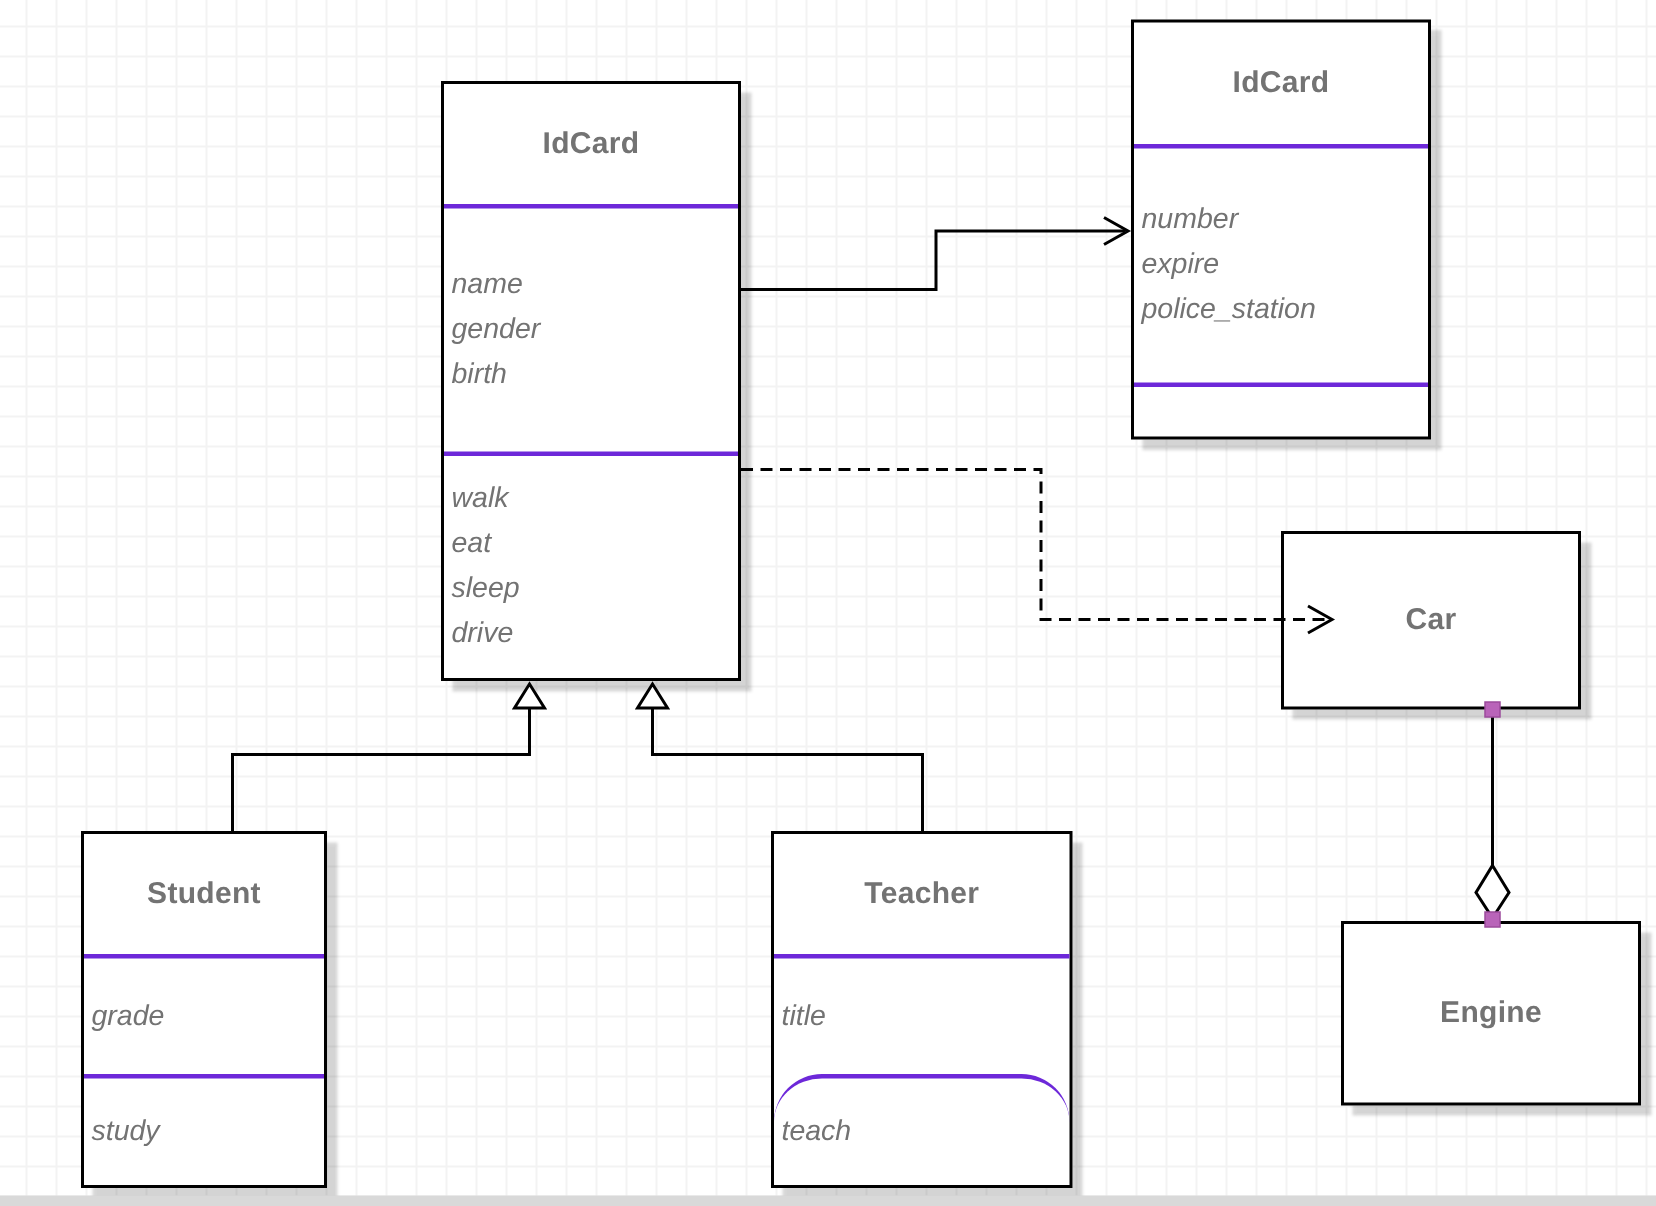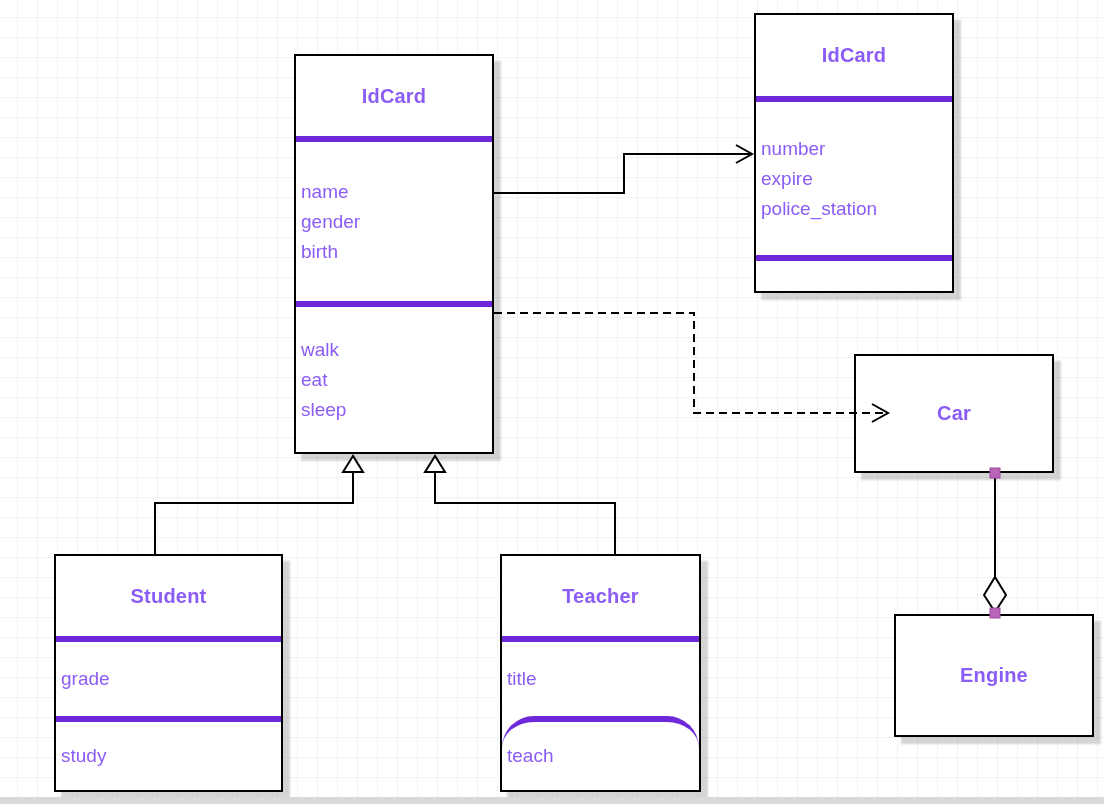--- a/index.html
+++ b/index.html
@@ -19,24 +19,24 @@
   }
 
   .uml-class {
     position: absolute;
     box-sizing: border-box;
     background: #ffffff;
     border: 2px solid #000000;
     box-shadow: 7px 7px 2px rgba(0, 0, 0, 0.17);
     display: flex;
     flex-direction: column;
-    color: #8b5cf6;
+    color: #737373;
   }
   .compartment { box-sizing: border-box; overflow: hidden; }
-  .compartment.divided { border-top: 6px solid #6d28d9; }
+  .compartment.divided { border-top: 3px solid #6d28d9; font-style: italic; }
 
   .uml-title {
     display: flex;
     align-items: center;
     justify-content: center;
     font-weight: bold;
     font-size: 20px;
     letter-spacing: 0.2px;
   }
   .uml-items {
@@ -79,20 +79,21 @@
     <div class="compartment uml-title" style="height:80px; flex:0 0 auto;">IdCard</div>
     <div class="compartment divided uml-items" style="height:165px; flex:0 0 auto;">
       <div class="uml-item">name</div>
       <div class="uml-item">gender</div>
       <div class="uml-item">birth</div>
     </div>
     <div class="compartment divided uml-items" style="flex:1 1 auto;">
       <div class="uml-item">walk</div>
       <div class="uml-item">eat</div>
       <div class="uml-item">sleep</div>
+      <div class="uml-item">drive</div>
     </div>
   </div>
 
   <div class="uml-class" style="left:754px; top:13px; width:200px; height:280px;">
     <div class="compartment uml-title" style="height:81px; flex:0 0 auto;">IdCard</div>
     <div class="compartment divided uml-items" style="height:159px; flex:0 0 auto;">
       <div class="uml-item">number</div>
       <div class="uml-item">expire</div>
       <div class="uml-item">police_station</div>
     </div>
@@ -100,31 +101,31 @@
   </div>
 
   <div class="uml-class" style="left:854px; top:354px; width:200px; height:119px;">
     <div class="compartment uml-title" style="flex:1 1 auto;">Car</div>
   </div>
 
   <div class="uml-class" style="left:894px; top:614px; width:200px; height:123px;">
     <div class="compartment uml-title" style="flex:1 1 auto;">Engine</div>
   </div>
 
-  <div class="uml-class" style="left:54px; top:554px; width:229px; height:238px;">
+  <div class="uml-class" style="left:54px; top:554px; width:164px; height:238px;">
     <div class="compartment uml-title" style="height:80px; flex:0 0 auto;">Student</div>
     <div class="compartment divided uml-items" style="height:80px; flex:0 0 auto;">
       <div class="uml-item">grade</div>
     </div>
     <div class="compartment divided uml-items" style="flex:1 1 auto;">
       <div class="uml-item">study</div>
     </div>
   </div>
 
-  <div class="uml-class" style="left:500px; top:554px; width:201px; height:238px;">
+  <div class="uml-class" style="left:514px; top:554px; width:201px; height:238px;">
     <div class="compartment uml-title" style="height:80px; flex:0 0 auto;">Teacher</div>
     <div class="compartment divided uml-items" style="height:80px; flex:0 0 auto;">
       <div class="uml-item">title</div>
     </div>
     <div class="compartment divided uml-items" style="flex:1 1 auto;border-radius:32px;">
       <div class="uml-item">teach</div>
     </div>
   </div>
 
   <svg class="edges" viewBox="0 0 1104 804" xmlns="http://www.w3.org/2000/svg">

